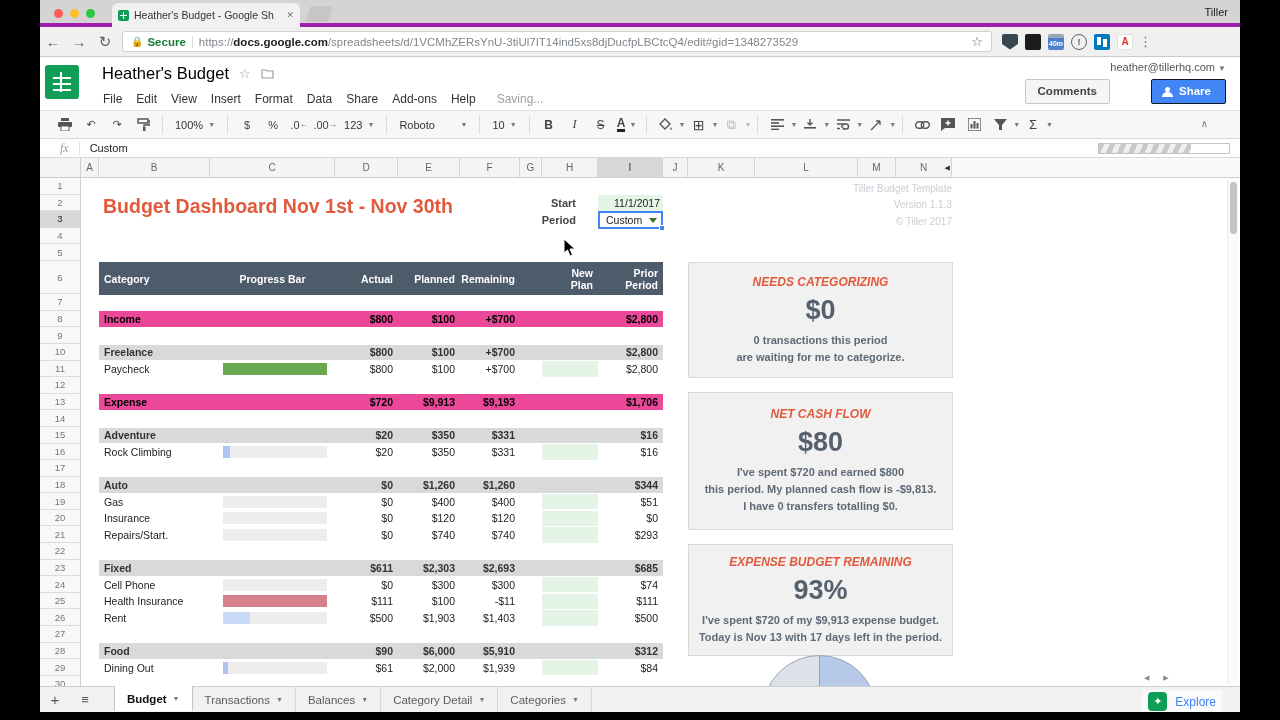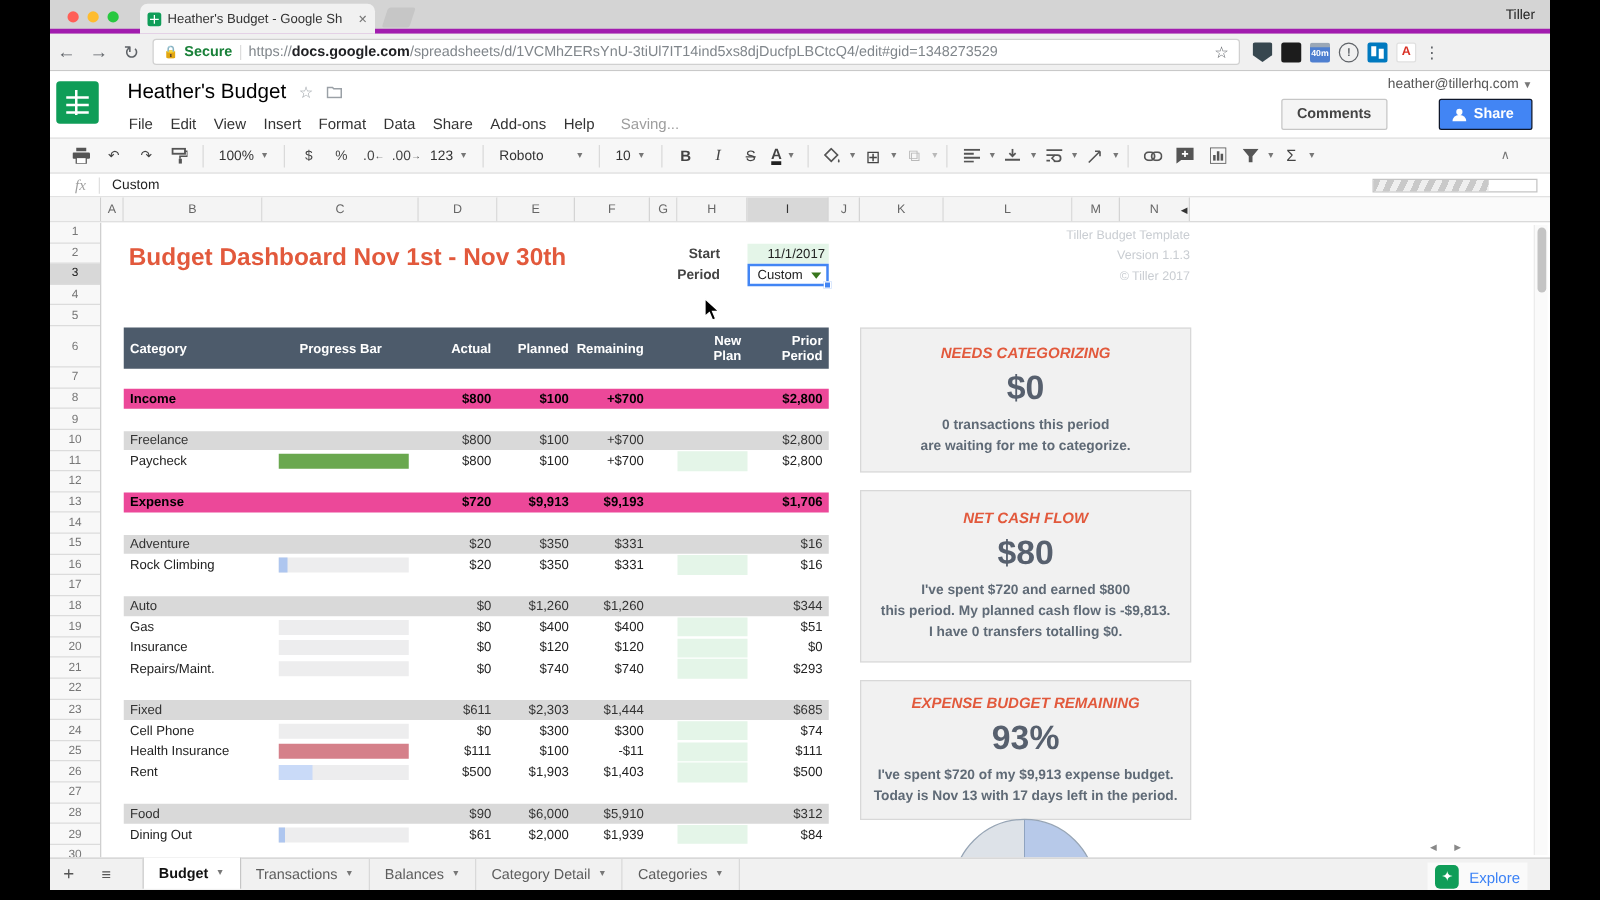--- a/index.html
+++ b/index.html
@@ -105,21 +105,21 @@
   .lbl-period { position:absolute; left:420px; top:36px; width:116px; text-align:right; font-size:11px; font-weight:bold; color:#444; }
   .cell-start { position:absolute; left:558px; top:17px; width:65px; height:16px; background:#e4f5e8; font-size:10.5px; color:#222; text-align:right; padding:2px 3px 0 0; }
   .cell-period { position:absolute; left:558px; top:33px; width:65px; height:18px; background:#fff; border:2px solid #4285f4; font-size:10.5px; color:#222; padding:1px 0 0 6px; }
   .cell-period .dd { position:absolute; right:4px; top:5px; width:0; height:0; border-left:4px solid transparent; border-right:4px solid transparent; border-top:5px solid #38761d; }
   .fillhandle { position:absolute; right:-4px; bottom:-4px; width:6px; height:6px; background:#4285f4; border:1px solid #fff; }
 
   .thead { position:absolute; left:59px; top:84px; width:564px; height:33px; background:#4d5b6b; display:flex; color:#fff; font-size:10.5px; font-weight:bold; }
   .thc { display:flex; align-items:center; padding:0 5px; line-height:12px; }
   .trow { position:absolute; left:59px; width:564px; height:15.6px; display:flex; font-size:10.5px; color:#222; }
   .trow.section { background:#ec4899; font-weight:bold; color:#000; }
-  .trow.group { background:#d9d9d9; font-weight:normal; color:#333; }
+  .trow.group { background:#d9d9d9; font-weight:bold; color:#333; }
   .tc { height:100%; display:flex; align-items:center; padding:0 5px; flex:none; }
   .tc.r { justify-content:flex-end; }
   .bartrack { margin-left:13px; width:104px; height:12px; background:#ededee; align-self:center; }
   .barfill { height:100%; }
   .npgreen { background:#e4f5e8; }
 
   .panel { position:absolute; left:648px; width:265px; background:#f1f1f1; border:1px solid #d8d8d8; text-align:center; display:flex; flex-direction:column; justify-content:center; gap:6px; padding:6px 8px; }
   .ptitle { color:#e2593c; font-weight:bold; font-style:italic; font-size:12px; }
   .pvalue { color:#57606e; font-weight:bold; font-size:27px; }
   .pline { color:#5f6a76; font-weight:bold; font-size:11px; line-height:17px; }
@@ -533,39 +533,39 @@
               </div>
             </div>
             <div class="tc r" style="width: 63px;">$0</div>
             <div class="tc r" style="width: 62px;">$120</div>
             <div class="tc r" style="width: 60px;">$120</div>
             <div class="tc" style="width: 22px;"></div>
             <div class="tc npgreen" style="width: 56px;"></div>
             <div class="tc r" style="width: 65px;">$0</div>
           </div>
           <div class="trow item" style="top: 349.1px;">
-            <div class="tc" style="width: 111px;">Repairs/Maint.</div>
+            <div class="tc" style="width: 111px;">Repairs/Start.</div>
             <div class="tc" style="width: 125px; padding: 0px;">
               <div class="bartrack">
                 <div class="barfill" style="width: 0%; background: rgb(174, 198, 239);"></div>
               </div>
             </div>
             <div class="tc r" style="width: 63px;">$0</div>
             <div class="tc r" style="width: 62px;">$740</div>
             <div class="tc r" style="width: 60px;">$740</div>
             <div class="tc" style="width: 22px;"></div>
             <div class="tc npgreen" style="width: 56px;"></div>
             <div class="tc r" style="width: 65px;">$293</div>
           </div>
           <div class="trow group" style="top: 382.3px;">
             <div class="tc" style="width: 111px;">Fixed</div>
             <div class="tc" style="width: 125px;"></div>
             <div class="tc r" style="width: 63px;">$611</div>
             <div class="tc r" style="width: 62px;">$2,303</div>
-            <div class="tc r" style="width: 60px;">$1,444</div>
+            <div class="tc r" style="width: 60px;">$2,693</div>
             <div class="tc" style="width: 22px;"></div>
             <div class="tc" style="width: 56px;"></div>
             <div class="tc r" style="width: 65px;">$685</div>
           </div>
           <div class="trow item" style="top: 398.9px;">
             <div class="tc" style="width: 111px;">Cell Phone</div>
             <div class="tc" style="width: 125px; padding: 0px;">
               <div class="bartrack">
                 <div class="barfill" style="width: 0%; background: rgb(174, 198, 239);"></div>
               </div>

